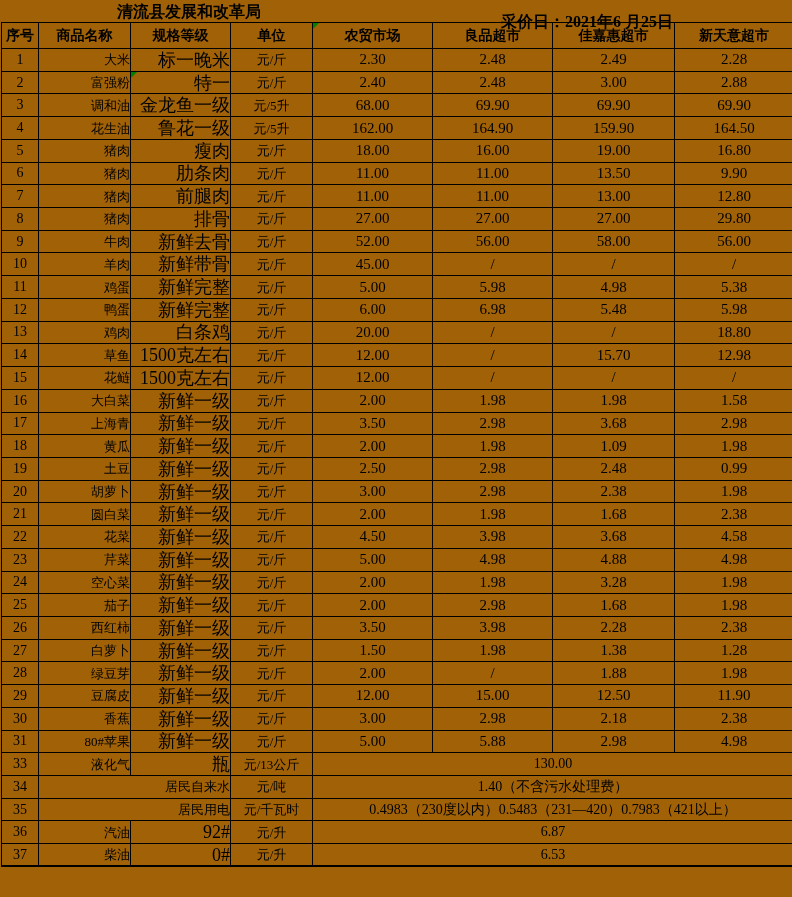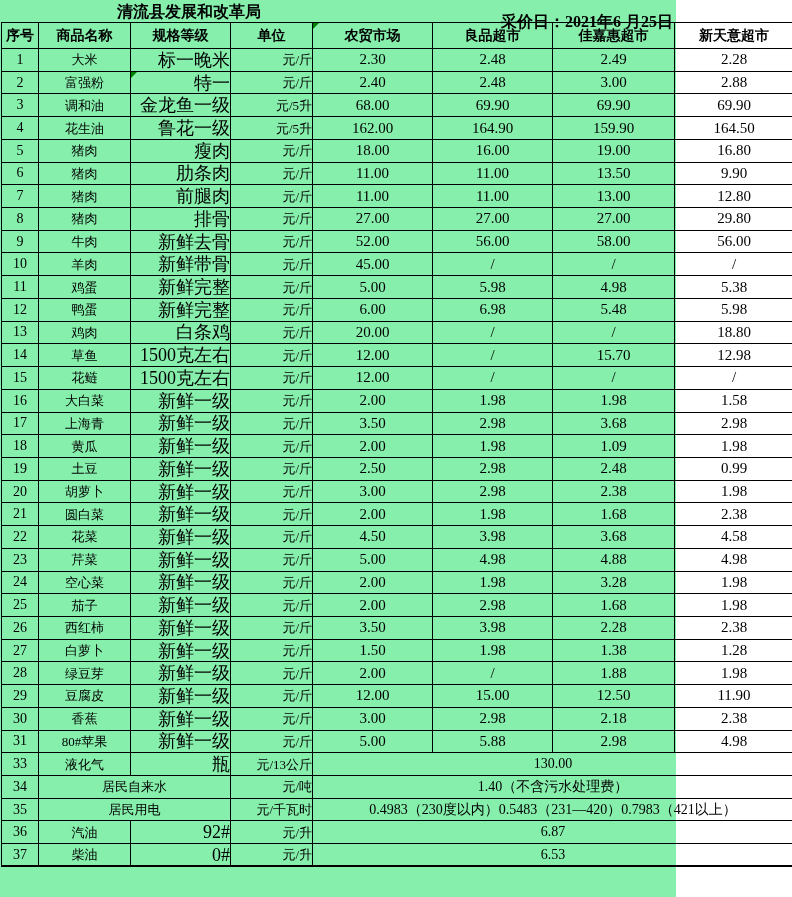--- a/index.html
+++ b/index.html
@@ -7,23 +7,23 @@
     padding: 0;
     background: #ffffff;
     width: 792px;
     height: 897px;
     overflow: hidden;
     font-family: "Liberation Serif", "DejaVu Serif", serif;
     color: #000;
   }
   .page {
     position: relative;
-    width: 676px;
+    width: 792px;
     height: 897px;
-    background: #86efac;
+    background: #a16207;
   }
   .doc-header {
     position: absolute;
     top: 0; left: 0; right: 0;
     height: 22px;
   }
   .org-title {
     position: absolute;
     left: 117px; top: 2px;
     font-size: 16px;
@@ -54,23 +54,23 @@
     line-height: 1;
   }
   thead tr { height: 26px; }
   tbody tr { height: 22.72px; }
   tbody tr:last-child td { border-bottom-width: 2px; }
   th {
     font-size: 14px;
     font-weight: bold;
   }
   td.c-idx   { text-align: center; font-size: 14px; }
-  td.c-name  { text-align: center; font-size: 13px; padding-left: 4px; }
+  td.c-name  { text-align: right; font-size: 13px; padding-left: 4px; }
   td.c-spec  { text-align: right; font-size: 18px; padding-left: 4px; }
-  td.c-unit  { text-align: right; font-size: 13px; }
+  td.c-unit  { text-align: center; font-size: 13px; }
   td.c-price { text-align: center; font-size: 15px; }
   td.c-price-merged { text-align: center; font-size: 14px; }
   .corner-marker {
     position: absolute;
     top: 0; left: 0;
     width: 0; height: 0;
     border-top: 6px solid #008000;
     border-right: 6px solid transparent;
     display: block;
   }

